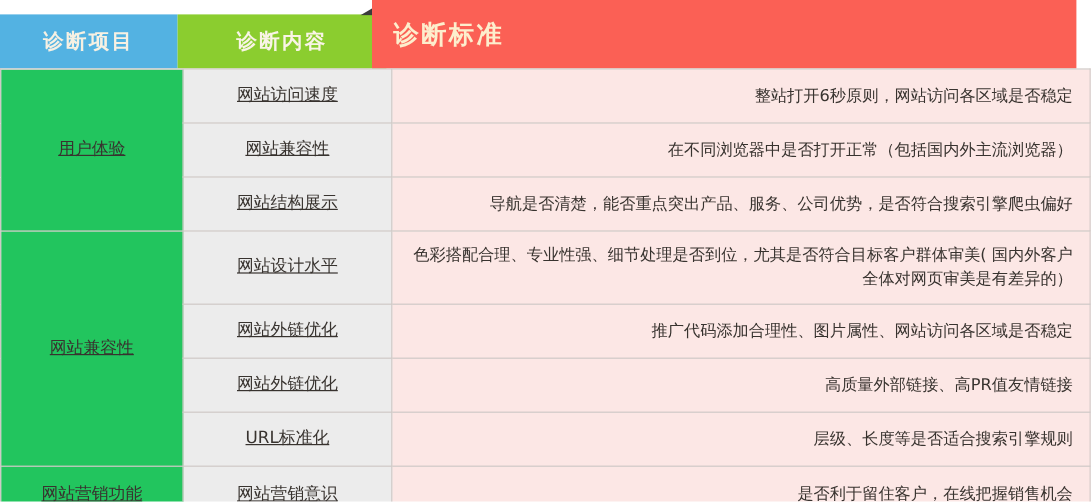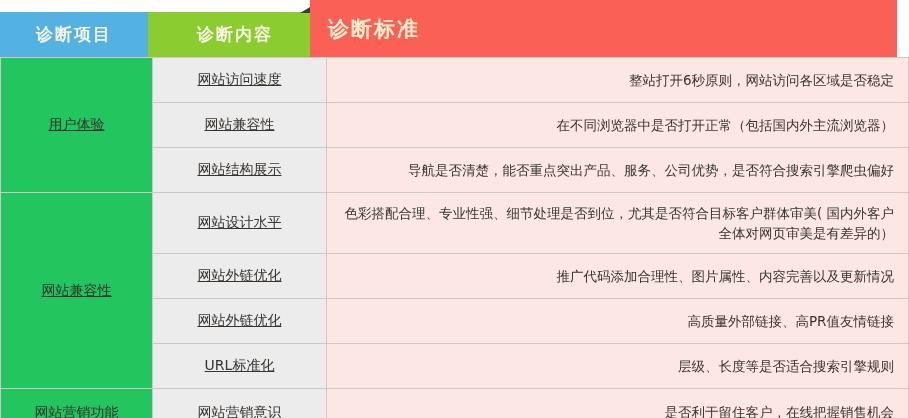--- a/index.html
+++ b/index.html
@@ -207,21 +207,21 @@
         <td class="col-std">
           <span class="std-text">色彩搭配合理、专业性强、细节处理是否到位，尤其是否符合目标客户群体审美( 国内外客户全体对网页审美是有差异的）</span>
         </td>
       </tr>
 
       <tr style="height:45px;">
         <td class="col-item">
           <span class="item-text">网站外链优化</span>
         </td>
         <td class="col-std">
-          <span class="std-text">推广代码添加合理性、图片属性、内容完善以及更新情况</span>
+          <span class="std-text">推广代码添加合理性、图片属性、网站访问各区域是否稳定</span>
         </td>
       </tr>
 
       <tr style="height:45px;">
         <td class="col-item">
           <span class="item-text">网站外链优化</span>
         </td>
         <td class="col-std">
           <span class="std-text">高质量外部链接、高PR值友情链接</span>
         </td>

